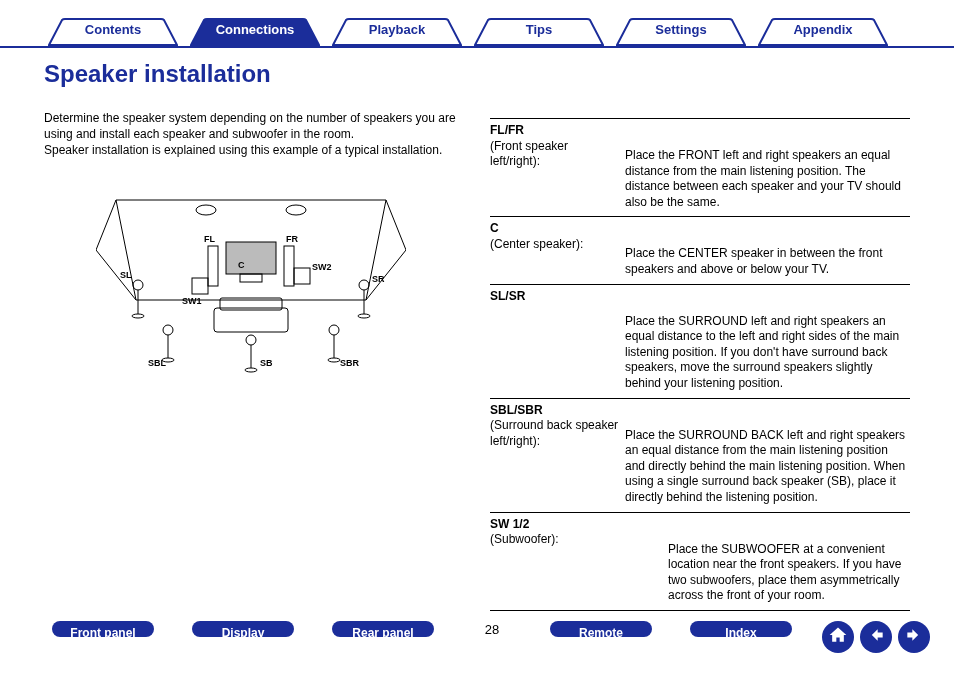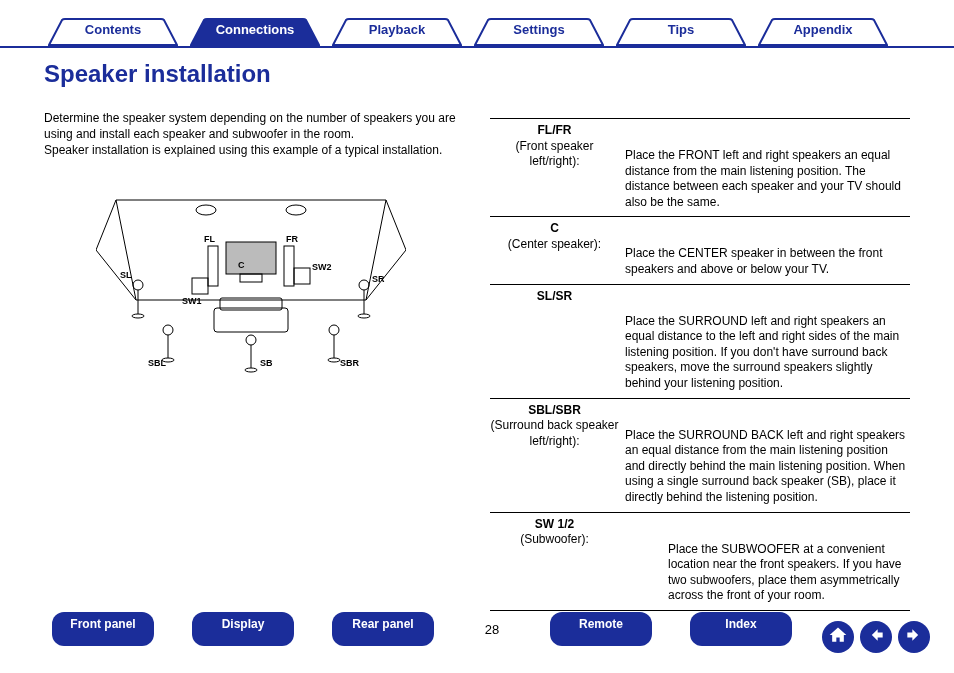--- a/index.html
+++ b/index.html
@@ -79,40 +79,39 @@
   .spk-row {
     display: flex;
     border-top: 1px solid #000;
     padding: 4px 0 6px 0;
   }
   .spk-table .spk-row:last-child { border-bottom: 1px solid #000; gap: 43px; }
   .spk-key {
     width: 135px;
     padding-right: 6px;
     line-height: 1.3;
-    text-align: center;
   }
   .spk-key b { font-weight: bold; }
   .spk-desc {
     flex: 1;
     line-height: 1.3;
     margin-top: 25px;
   }
 
   
   .bottomnav {
     position: absolute;
     left: 0; right: 0; bottom: 24px;
     height: 40px;
     display: flex;
     align-items: center;
     padding-left: 52px;
   }
   .pill {
-    width: 102px; height: 34px;
+    width: 102px; height: 16px;
     border-radius: 12px;
     background: #1b2d9a;
     color: #fff;
     font-size: 12px;
     font-weight: bold;
     text-align: center;
     line-height: 24px;
     margin-right: 38px;
     cursor: pointer;
   }
@@ -159,27 +158,27 @@
   <div class="tab">
     <svg viewBox="0 0 130 28" preserveAspectRatio="none">
         <path class="bg" d="M1 27 L14 2 Q15 1 17 1 L113 1 Q115 1 116 2 L129 27 Z"></path>
       </svg>
     <span>Playback</span>
   </div>
   <div class="tab">
     <svg viewBox="0 0 130 28" preserveAspectRatio="none">
         <path class="bg" d="M1 27 L14 2 Q15 1 17 1 L113 1 Q115 1 116 2 L129 27 Z"></path>
       </svg>
+    <span>Tips</span>
+  </div>
+  <div class="tab">
+    <svg viewBox="0 0 130 28" preserveAspectRatio="none">
+        <path class="bg" d="M1 27 L14 2 Q15 1 17 1 L113 1 Q115 1 116 2 L129 27 Z"></path>
+      </svg>
     <span>Settings</span>
-  </div>
-  <div class="tab">
-    <svg viewBox="0 0 130 28" preserveAspectRatio="none">
-        <path class="bg" d="M1 27 L14 2 Q15 1 17 1 L113 1 Q115 1 116 2 L129 27 Z"></path>
-      </svg>
-    <span>Tips</span>
   </div>
   <div class="tab">
     <svg viewBox="0 0 130 28" preserveAspectRatio="none">
         <path class="bg" d="M1 27 L14 2 Q15 1 17 1 L113 1 Q115 1 116 2 L129 27 Z"></path>
       </svg>
     <span>Appendix</span>
   </div>
 </div>
 
 <h1 class="page-title">Speaker installation</h1>

